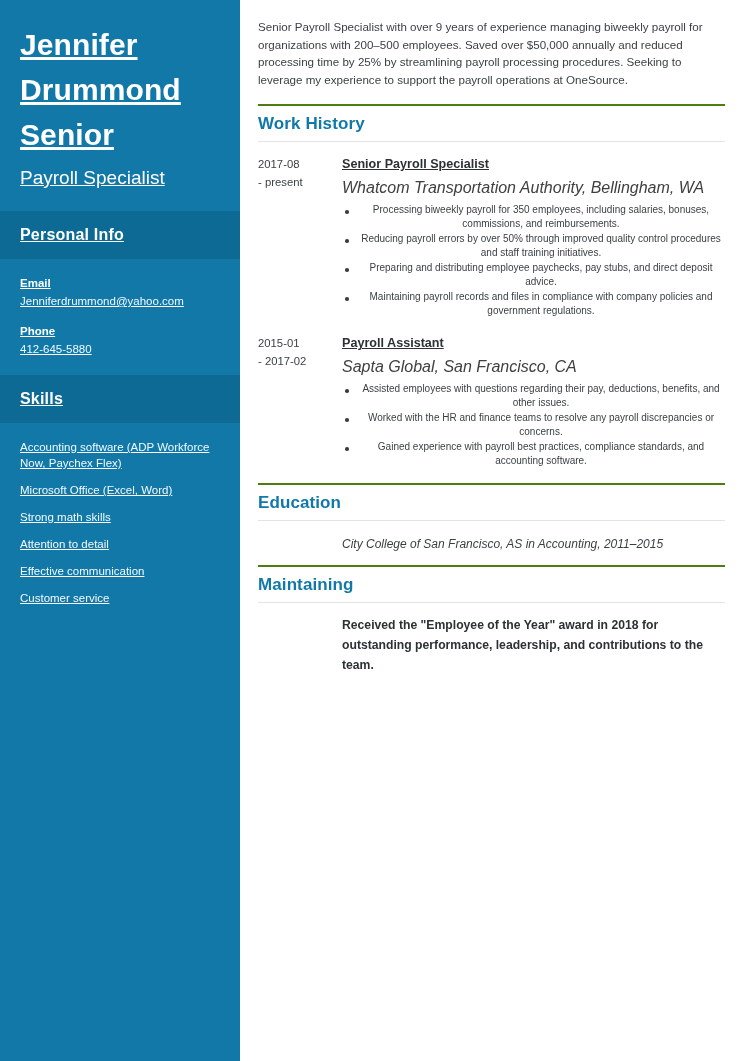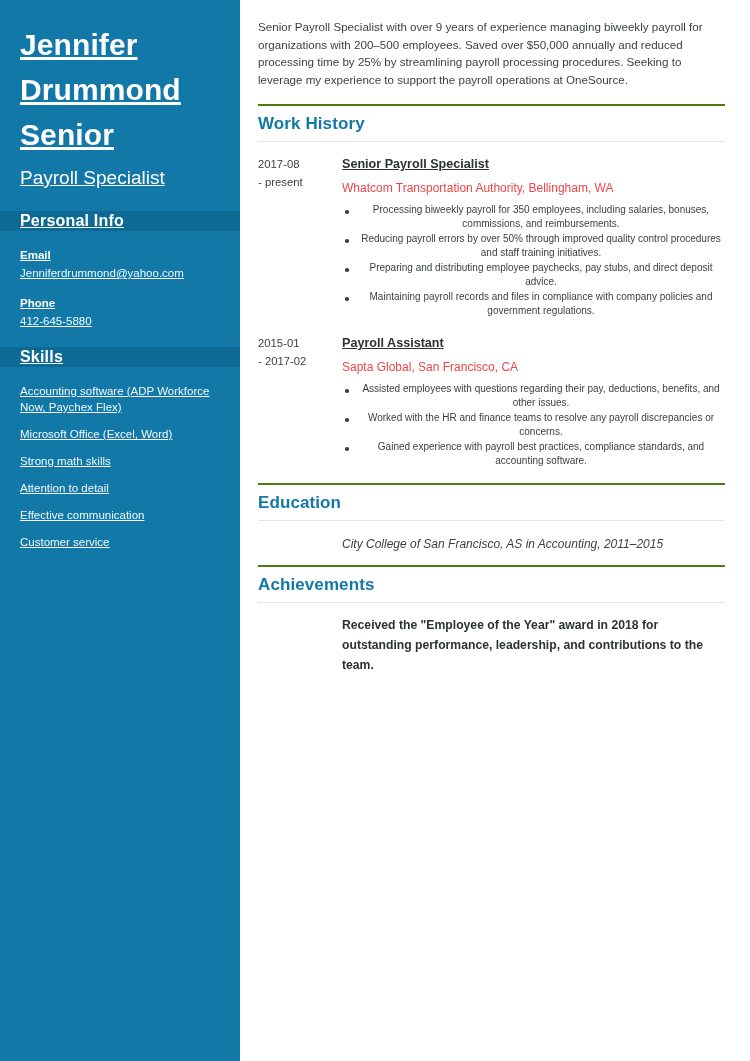--- a/index.html
+++ b/index.html
@@ -43,21 +43,21 @@
     font-size: 19px;
     font-weight: normal;
     line-height: 22px;
     color: #ffffff;
     margin-top: 10px;
     margin-bottom: 16px;
   }
 
   .side-section-head {
     background: #0d6a95;
-    height: 20px;
+    height: 48px;
     display: flex;
     align-items: center;
     padding: 0 20px;
     font-size: 16px;
     font-weight: bold;
     color: #ffffff;
     letter-spacing: .2px;
   }
 
   .side-body { padding: 16px 20px 14px 20px; }
@@ -137,22 +137,23 @@
   .entry-role {
     font-size: 12.6px;
     font-weight: bold;
     color: #2d3134;
     line-height: 20px;
     margin-bottom: 5px;
     text-decoration: underline;
   }
 
   .entry-org {
-    font-size: 12px;
-    color: #ef4444;
+    font-size: 16px;
+    font-style: italic;
+    color: #404040;
     line-height: 18px;
     margin-bottom: 6px;
   }
 
   .bullets { list-style: none; }
 
   .bullets li {
     position: relative;
     font-size: 10px;
     line-height: 14px;
@@ -288,21 +289,21 @@
         <div class="section-title">Education</div>
       </div>
       <div class="edu-row">
         <div class="edu-spacer"></div>
         <div class="edu-text">City College of San Francisco, AS in Accounting, 2011–2015</div>
       </div>
     </section>
 
     <section class="section">
       <div class="section-head">
-        <div class="section-title">Achievements</div>
+        <div class="section-title">Maintaining</div>
       </div>
       <div class="ach-row">
         <div class="ach-spacer"></div>
         <div class="ach-body">
           <p class="ach-para">Received the "Employee of the Year" award in 2018 for outstanding performance, leadership, and contributions to the team.</p>
         </div>
       </div>
     </section>
 
   </main>

